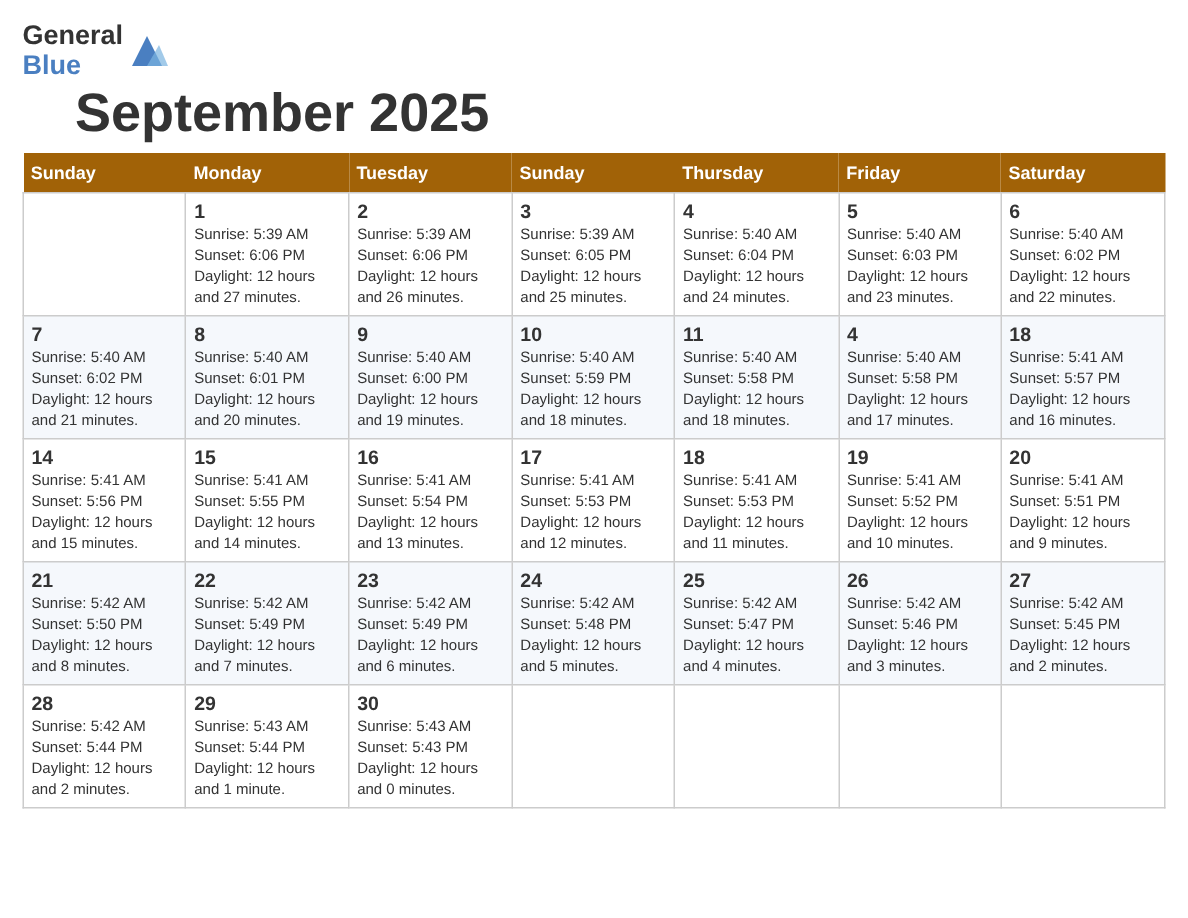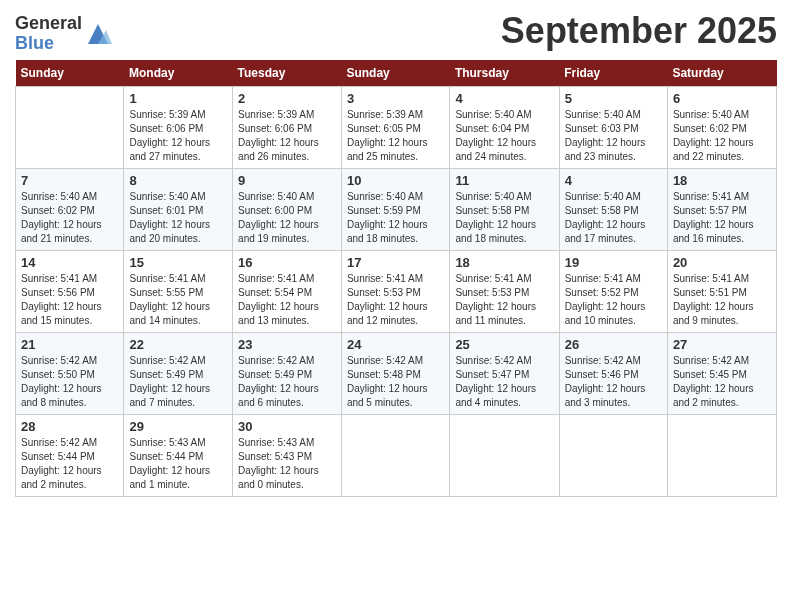--- a/index.html
+++ b/index.html
@@ -8,20 +8,21 @@
       background: #fff;
       width: 792px;
       min-height: 612px;
       padding: 10px 15px;
     }
     .header-area {
       display: flex;
       justify-content: space-between;
       align-items: flex-start;
       margin-bottom: 6px;
+      flex-direction: column;
     }
     .logo {
       display: flex;
       align-items: center;
       margin-top: 4px;
     }
     .logo-text {
       display: flex;
       flex-direction: column;
       line-height: 1.1;
@@ -36,38 +37,39 @@
       font-weight: bold;
       color: #4a7fc1;
     }
     .logo-icon {
       width: 28px;
       height: 28px;
       margin-left: 2px;
     }
     .title-area {
       text-align: center;
+      margin-left: 35px;
     }
     .month-title {
       font-size: 36px;
       font-weight: bold;
       color: #333;
     }
     .location-title {
       font-size: 16px;
       color: #555;
       margin-top: 2px;
     }
     table {
       width: 100%;
       border-collapse: collapse;
       font-size: 10.5px;
     }
     thead tr th {
-      background-color: #7f1d1d;
+      background-color: #a16207;
       color: #fff;
       text-align: left;
       padding: 6px 5px;
       font-size: 12px;
       font-weight: bold;
     }
     tbody tr td {
       border: 1px solid #ccc;
       vertical-align: top;
       padding: 4px 5px;

